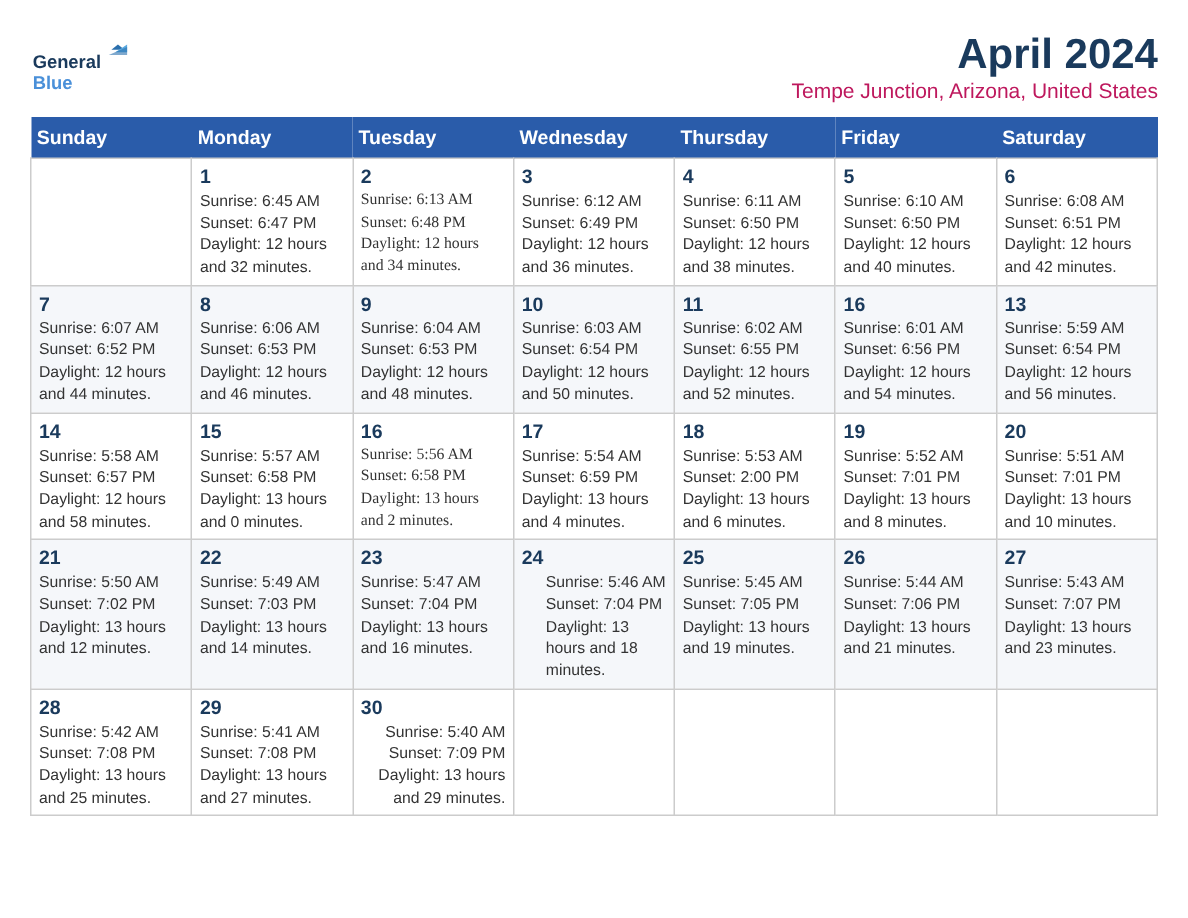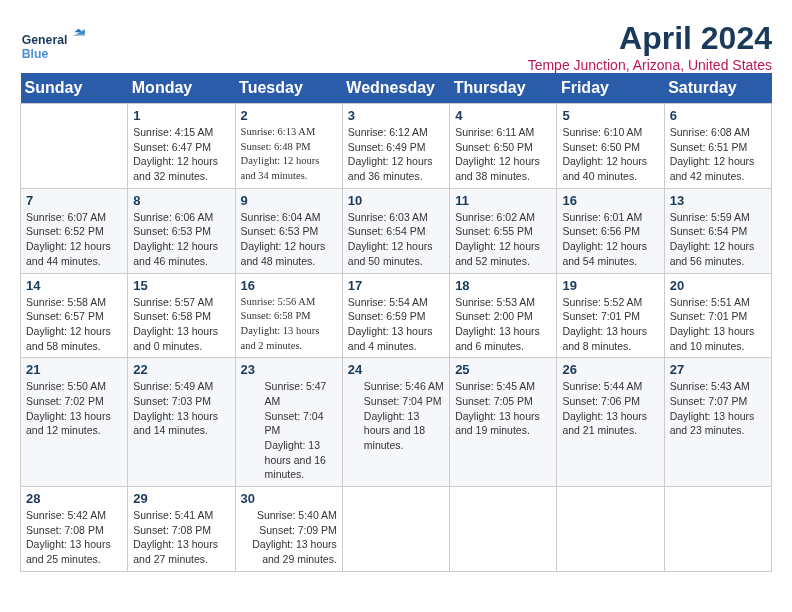--- a/index.html
+++ b/index.html
@@ -6,51 +6,52 @@
     body {
       font-family: Arial, sans-serif;
       background: #fff;
       width: 792px;
       min-height: 612px;
       padding: 20px;
     }
     .header {
       display: flex;
       justify-content: space-between;
-      align-items: center;
+      align-items: flex-end;
+      margin-bottom: 10px;
       gap: 16px;
     }
     .logo {
       display: flex;
       align-items: center;
       gap: 6px;
     }
     .title-block {
       text-align: right;
     }
     .calendar-title {
-      font-size: 32px;
+      font-size: 28px;
       font-weight: bold;
       color: #1a3a5c;
     }
     .calendar-subtitle {
       font-size: 14px;
       color: #be185d;
     }
     table {
       width: 100%;
       border-collapse: collapse;
       font-size: 11px;
     }
     thead th {
       background-color: #2a5caa;
       color: #fff;
       padding: 6px 4px;
       text-align: left;
-      font-size: 16px;
+      font-size: 13px;
       font-weight: bold;
     }
     td {
       border: 1px solid #ccc;
       vertical-align: top;
       padding: 4px 5px;
       height: 80px;
       width: 107px;
     }
     .day-number {
@@ -104,21 +105,21 @@
         <th>Thursday</th>
         <th>Friday</th>
         <th>Saturday</th>
       </tr>
   </thead>
   <tbody>
   <tr>
         <td class="empty-cell"></td>
         <td>
           <div class="day-number">1</div>
-          <div class="day-info" style="white-space: pre-line;">Sunrise: 4:15 AM
+          <div class="day-info" style="white-space: pre-line;">Sunrise: 6:45 AM
 Sunset: 6:47 PM
 Daylight: 12 hours and 32 minutes.</div>
         </td>
         <td>
           <div class="day-number">2</div>
           <div class="day-info" style="white-space: pre-line; font-family: Liberation Serif, serif;">Sunrise: 6:13 AM
 Sunset: 6:48 PM
 Daylight: 12 hours and 34 minutes.</div>
         </td>
         <td>
@@ -242,21 +243,21 @@
 Daylight: 13 hours and 12 minutes.</div>
         </td>
         <td>
           <div class="day-number">22</div>
           <div class="day-info" style="white-space: pre-line;">Sunrise: 5:49 AM
 Sunset: 7:03 PM
 Daylight: 13 hours and 14 minutes.</div>
         </td>
         <td>
           <div class="day-number">23</div>
-          <div class="day-info" style="white-space: pre-line; margin-left: 24px;">Sunrise: 5:47 AM
+          <div class="day-info" style="white-space: pre-line;">Sunrise: 5:47 AM
 Sunset: 7:04 PM
 Daylight: 13 hours and 16 minutes.</div>
         </td>
         <td>
           <div class="day-number">24</div>
           <div class="day-info" style="white-space: pre-line; margin-left: 16px;">Sunrise: 5:46 AM
 Sunset: 7:04 PM
 Daylight: 13 hours and 18 minutes.</div>
         </td>
         <td>

